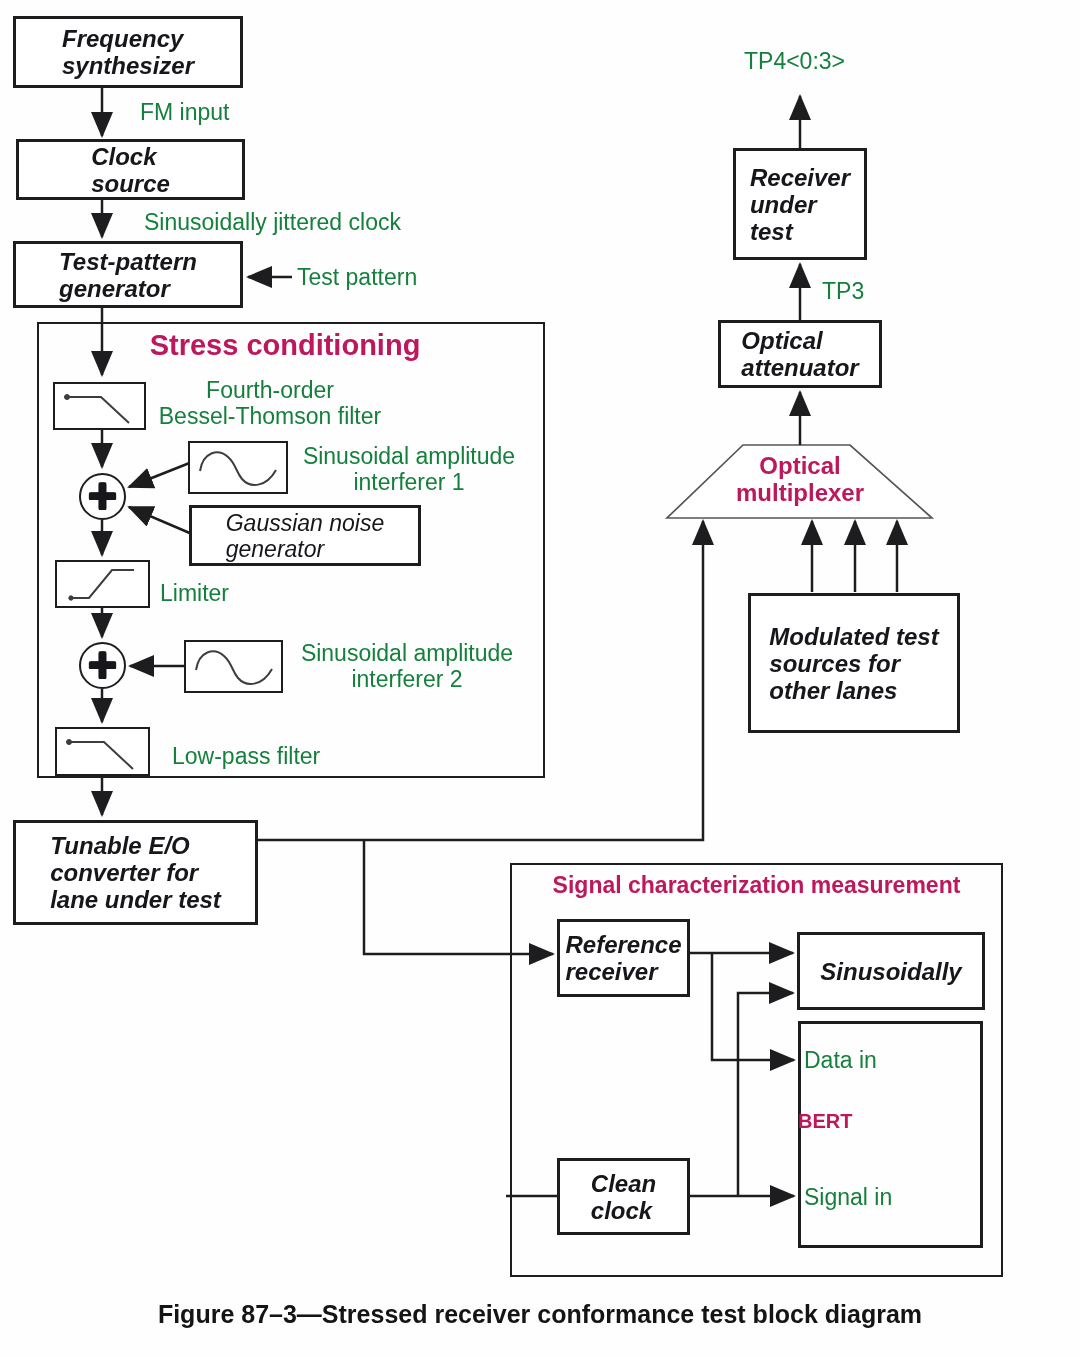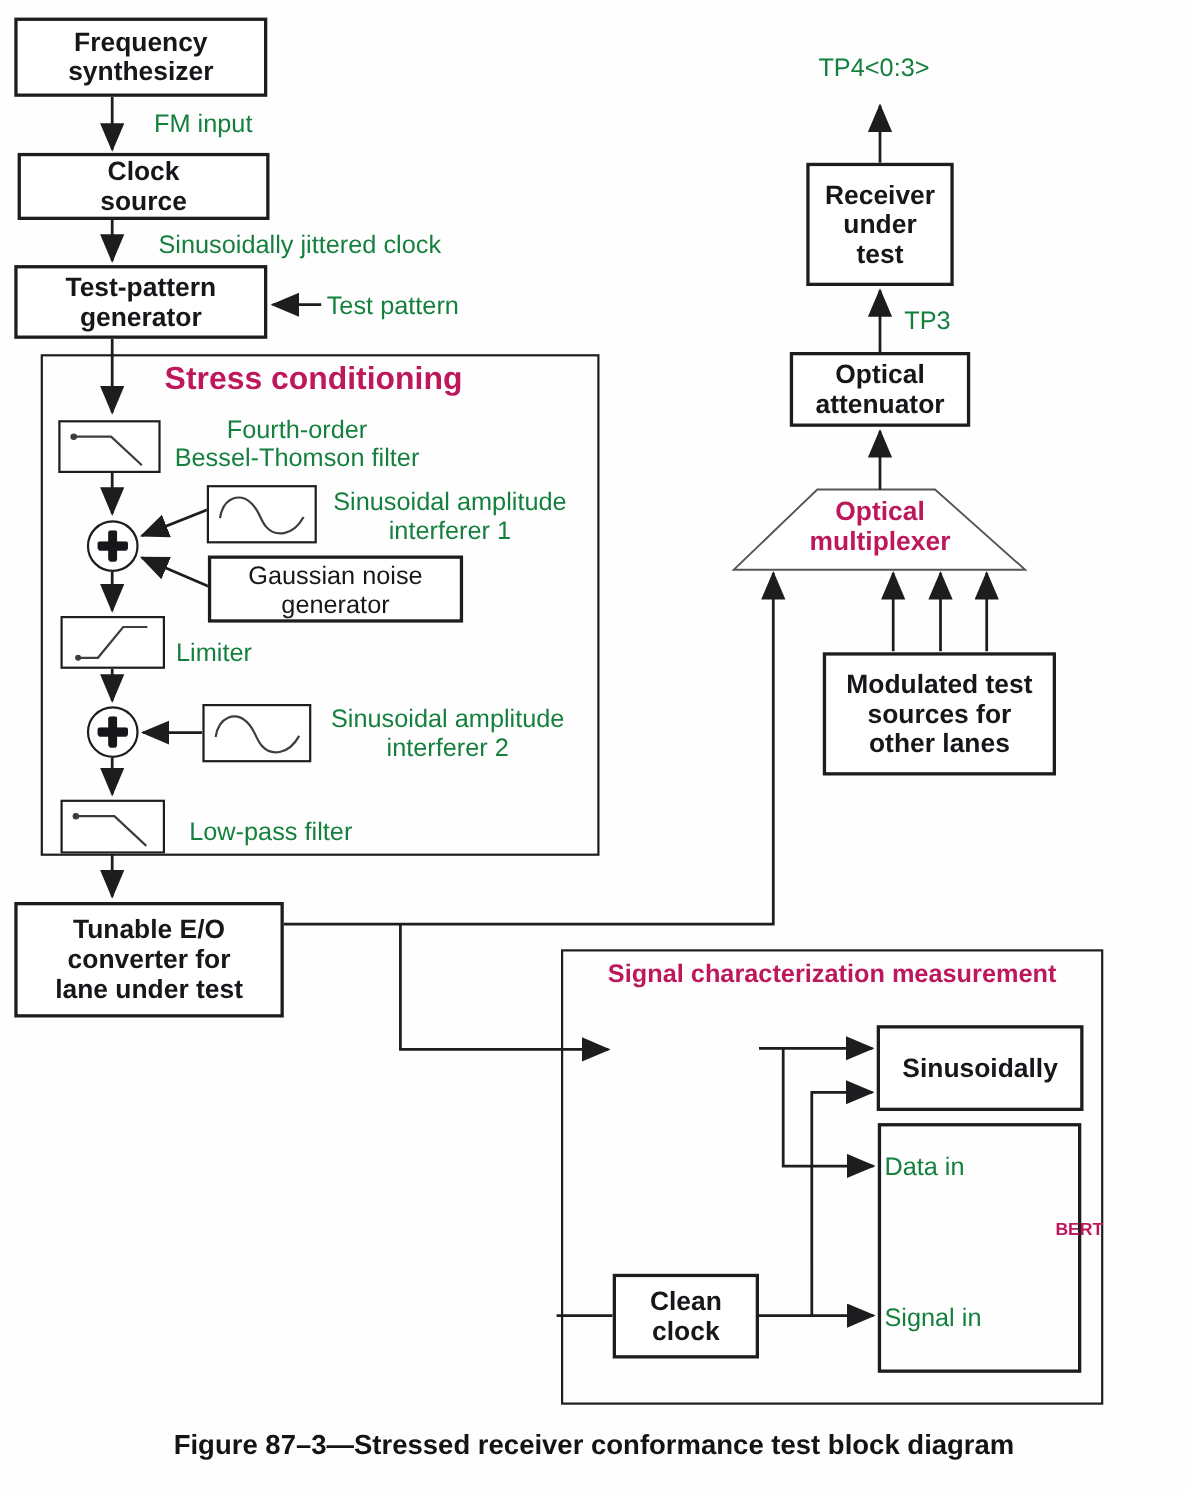--- a/index.html
+++ b/index.html
@@ -3,22 +3,22 @@
 <meta charset="utf-8">
 <style>
   html,body { margin:0; padding:0; background:#ffffff; }
   .stage {
     position:relative; width:1080px; height:1357px; background:#fefefe;
     font-family:"Liberation Sans", sans-serif; color:#17171b; overflow:hidden;
   }
   svg.wires { position:absolute; left:0; top:0; width:1080px; height:1357px; }
   .box {
     position:absolute; box-sizing:border-box; border:3px solid #1d1d1f; background:#ffffff;
-    display:flex; align-items:center; justify-content:center; text-align:center;
-    font-weight:bold; font-size:24px; line-height:27px; white-space:pre-line;
+    display:flex; align-items:center; justify-content:center; 
+    font-weight:bold; font-size:24px; line-height:27px; white-space:pre-line;font-style:italic;
   }
   .box.regular { font-weight:normal; font-size:23px; line-height:26px; }
   .container-box {
     position:absolute; box-sizing:border-box; border:2.5px solid #1d1d1f; background:transparent;
   }
   .iconbox {
     position:absolute; box-sizing:border-box; border:2.5px solid #1d1d1f; background:#ffffff;
     display:flex; align-items:center; justify-content:center;
   }
   .sum {
@@ -175,34 +175,36 @@
 test</div>
 
   <div class="note" style="left:822px; top:278px;">TP3</div>
 
   <div class="box" style="left:718px; top:320px; width:164px; height:68px;">Optical
 attenuator</div>
 
   <div class="heading" style="left:700px; top:452px; width:200px; text-align:center; font-size:24px; line-height:27px;">Optical
 multiplexer</div>
 
-  <div class="box" style="left:748px; top:593px; width:212px; height:112px;">Modulated test
+  <div class="box" style="left:748px; top:593px; width:212px; height:140px;">Modulated test
 sources for
 other lanes</div>
 
   <div class="container-box" style="left:510px; top:863px; width:493px; height:414px;"></div>
 
   <div class="heading" style="left:512px; top:872px; width:489px; text-align:center; font-size:23px;">Signal characterization measurement</div>
 
+  <div class="box" style="left:557px; top:919px; width:133px; height:78px;">Reference
+receiver</div>
 
   <div class="box" style="left:797px; top:932px; width:188px; height:78px;">Sinusoidally</div>
 
   <div class="box" style="left:798px; top:1021px; width:185px; height:227px; background:transparent;"></div>
 
-  <div class="heading" style="left:798px; top:1110px; width:205px; text-align:right; font-size:16px;">BERT</div>
+  <div class="heading" style="left:798px; top:1110px; width:205px; text-align:left; font-size:20px;">BERT</div>
 
   <div class="note" style="left:804px; top:1047px;">Data in</div>
 
   <div class="note" style="left:804px; top:1184px;">Signal in</div>
 
   <div class="box" style="left:557px; top:1158px; width:133px; height:77px;">Clean
 clock</div>
 
   <div class="caption">Figure 87–3—Stressed receiver conformance test block diagram</div>
 

